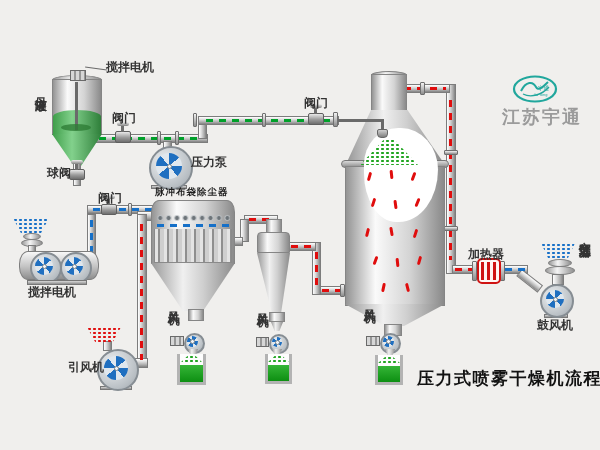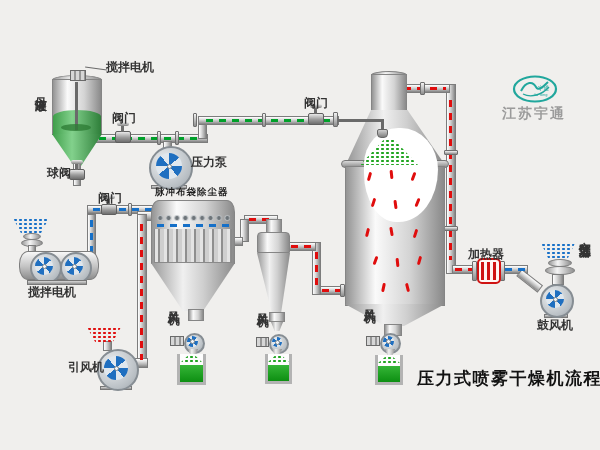--- a/index.html
+++ b/index.html
@@ -44,21 +44,21 @@
   .fill{position:absolute;left:0;right:0;bottom:0;background:linear-gradient(180deg,#35b537,#0d8f12);}
   
   .dots{position:absolute;background-image:radial-gradient(var(--dc) 1.1px,transparent 1.6px);background-size:5px 4px;}
   .dots.gn{--dc:var(--powder-green,#1fa41f);} .dots.bl{--dc:var(--flow-blue,#3b8fe0);} .dots.rd{--dc:var(--flow-red,#e02020);}
   .streak{position:absolute;width:3px;height:9px;background:var(--flow-red,#e00d0d);border-radius:2px;}
   
   .lbl{position:absolute;font-size:12px;font-weight:600;color:#333;white-space:nowrap;line-height:1.15;}
   .lbl.v{writing-mode:vertical-rl;text-orientation:upright;letter-spacing:1px;white-space:normal;}
   .lbl.big{font-size:9.5px;font-weight:700;color:#1d1d1d;letter-spacing:1px;}
   .title{position:absolute;font-size:17px;font-weight:700;color:#121212;letter-spacing:1.5px;white-space:nowrap;}
-  .brand{position:absolute;font-size:14px;font-weight:600;color:#9b9b9b;letter-spacing:2px;white-space:nowrap;}
+  .brand{position:absolute;font-size:18px;font-weight:600;color:#9b9b9b;letter-spacing:2px;white-space:nowrap;}
   .thinline{position:absolute;background:#6a6a6a;}
 </style>
 </head>
 <body>
 
 <div class="canvas">
 
   <div class="pipe" style="left:95px;top:134px;width:113px;height:9px"></div>
   <div class="pipe v" style="left:198px;top:116px;width:9px;height:23px"></div>
   <div class="pipe" style="left:198px;top:116px;width:141px;height:9px"></div>

